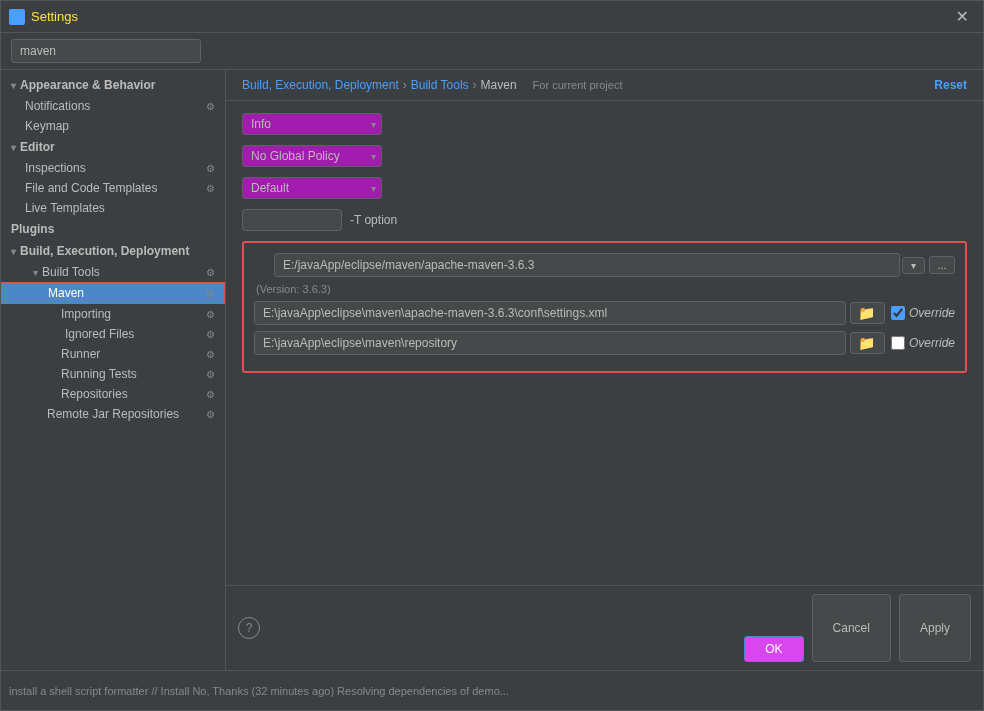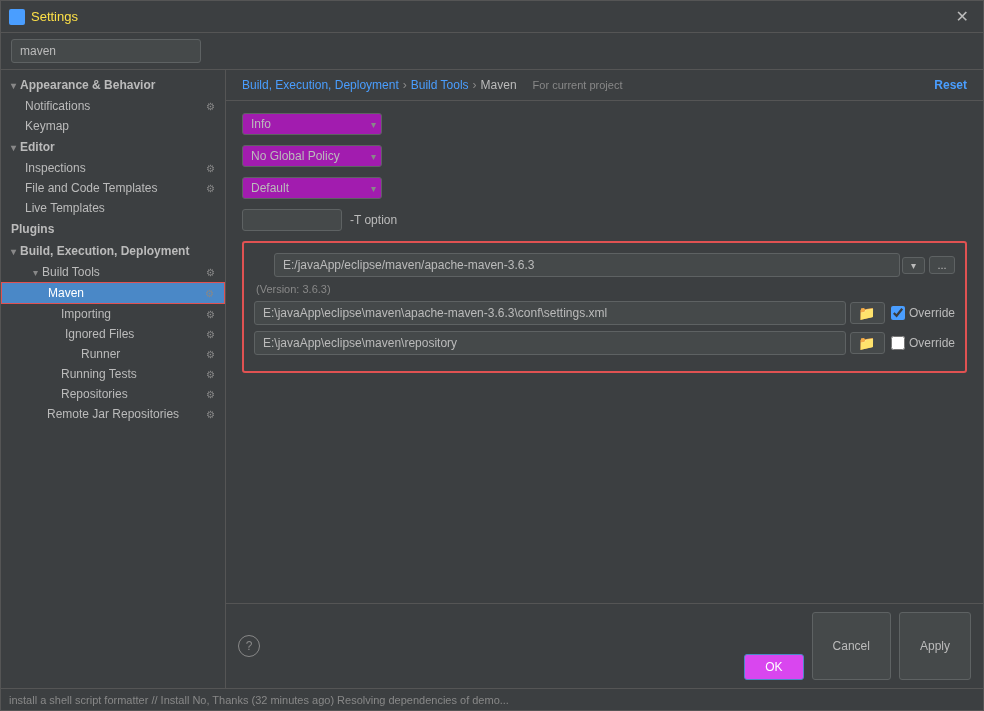--- a/index.html
+++ b/index.html
@@ -52,37 +52,37 @@
     .path-btn-dots { font-size: 11px; }
     .dropdown-arrow-btn { background: #45494a; border: 1px solid #5e6263; color: #bbbbbb; padding: 2px 8px; font-size: 10px; border-radius: 3px; cursor: pointer; margin-left: 2px; }
 
     .version-text { color: #888; font-size: 11px; margin-bottom: 6px; padding-left: 2px; }
 
     .settings-row { display: flex; align-items: center; margin-bottom: 6px; }
     .settings-input { background: #45494a; border: 1px solid #5e6263; color: #bbbbbb; padding: 4px 8px; font-size: 12px; border-radius: 3px; outline: none; flex: 1; }
     .folder-btn { background: #45494a; border: 1px solid #5e6263; color: #bbbbbb; padding: 2px 8px; font-size: 14px; border-radius: 3px; cursor: pointer; margin-left: 4px; }
     .override-checkbox-row { display: flex; align-items: center; margin-left: 6px; }
     .override-checkbox { width: 14px; height: 14px; margin-right: 4px; cursor: pointer; }
-    .override-label { color: #bbbbbb; font-size: 12px; }
+    .override-label { color: #bbbbbb; font-size: 12px; font-style: italic; }
     .override-checked { accent-color: #4a9eff; }
 
     .bottom-bar { background: #3c3f41; border-top: 1px solid #555; padding: 8px 12px; display: flex; align-items: center; justify-content: space-between; flex-shrink: 0; }
     .bottom-left { color: #888; font-size: 12px; }
     .bottom-right { display: flex; gap: 8px; }
 
     .btn { padding: 5px 20px; font-size: 12px; border-radius: 3px; cursor: pointer; border: 1px solid #5e6263; }
     .btn-primary { background: #d946ef; color: white; border-color: #4a88c7; margin-top: 42px; }
     .btn-secondary { background: #45494a; color: #bbbbbb; }
 
     .scrollbar-area { overflow-y: auto; }
     .scrollbar-area::-webkit-scrollbar { width: 8px; }
     .scrollbar-area::-webkit-scrollbar-track { background: #3c3f41; }
     .scrollbar-area::-webkit-scrollbar-thumb { background: #555; border-radius: 4px; }
 
-    .status-bar { background: #3c3f41; border-top: 1px solid #555; height: 22px; display: flex; align-items: center; padding: 0 8px; flex-shrink: 0; }
+    .status-bar { background: #3c3f41; border-top: 1px solid #555; height: 40px; display: flex; align-items: center; padding: 0 8px; flex-shrink: 0; }
     .status-text { color: #888; font-size: 11px; overflow: hidden; white-space: nowrap; text-overflow: ellipsis; }
 
     .help-btn { width: 22px; height: 22px; border-radius: 50%; border: 1px solid #888; background: transparent; color: #888; font-size: 12px; cursor: pointer; display: flex; align-items: center; justify-content: center; }
   </style>
 </head>
 <body>
 
 <div class="window">
 
   <div class="title-bar">
@@ -142,21 +142,21 @@
         <span class="sidebar-icon">⚙</span>
       </div>
       <div class="sidebar-item" style="padding-left:60px;">
         <span>Importing</span>
         <span class="sidebar-icon">⚙</span>
       </div>
       <div class="sidebar-item" style="padding-left:64px;">
         <span>Ignored Files</span>
         <span class="sidebar-icon">⚙</span>
       </div>
-      <div class="sidebar-item" style="padding-left:80px;justify-content:space-between;">
+      <div class="sidebar-item" style="padding-left:60px;justify-content:space-between;">
         <span>Runner</span>
         <span class="sidebar-icon">⚙</span>
       </div>
       <div class="sidebar-item" style="padding-left:60px;">
         <span>Running Tests</span>
         <span class="sidebar-icon">⚙</span>
       </div>
       <div class="sidebar-item" style="padding-left:60px;">
         <span>Repositories</span>
         <span class="sidebar-icon">⚙</span>

